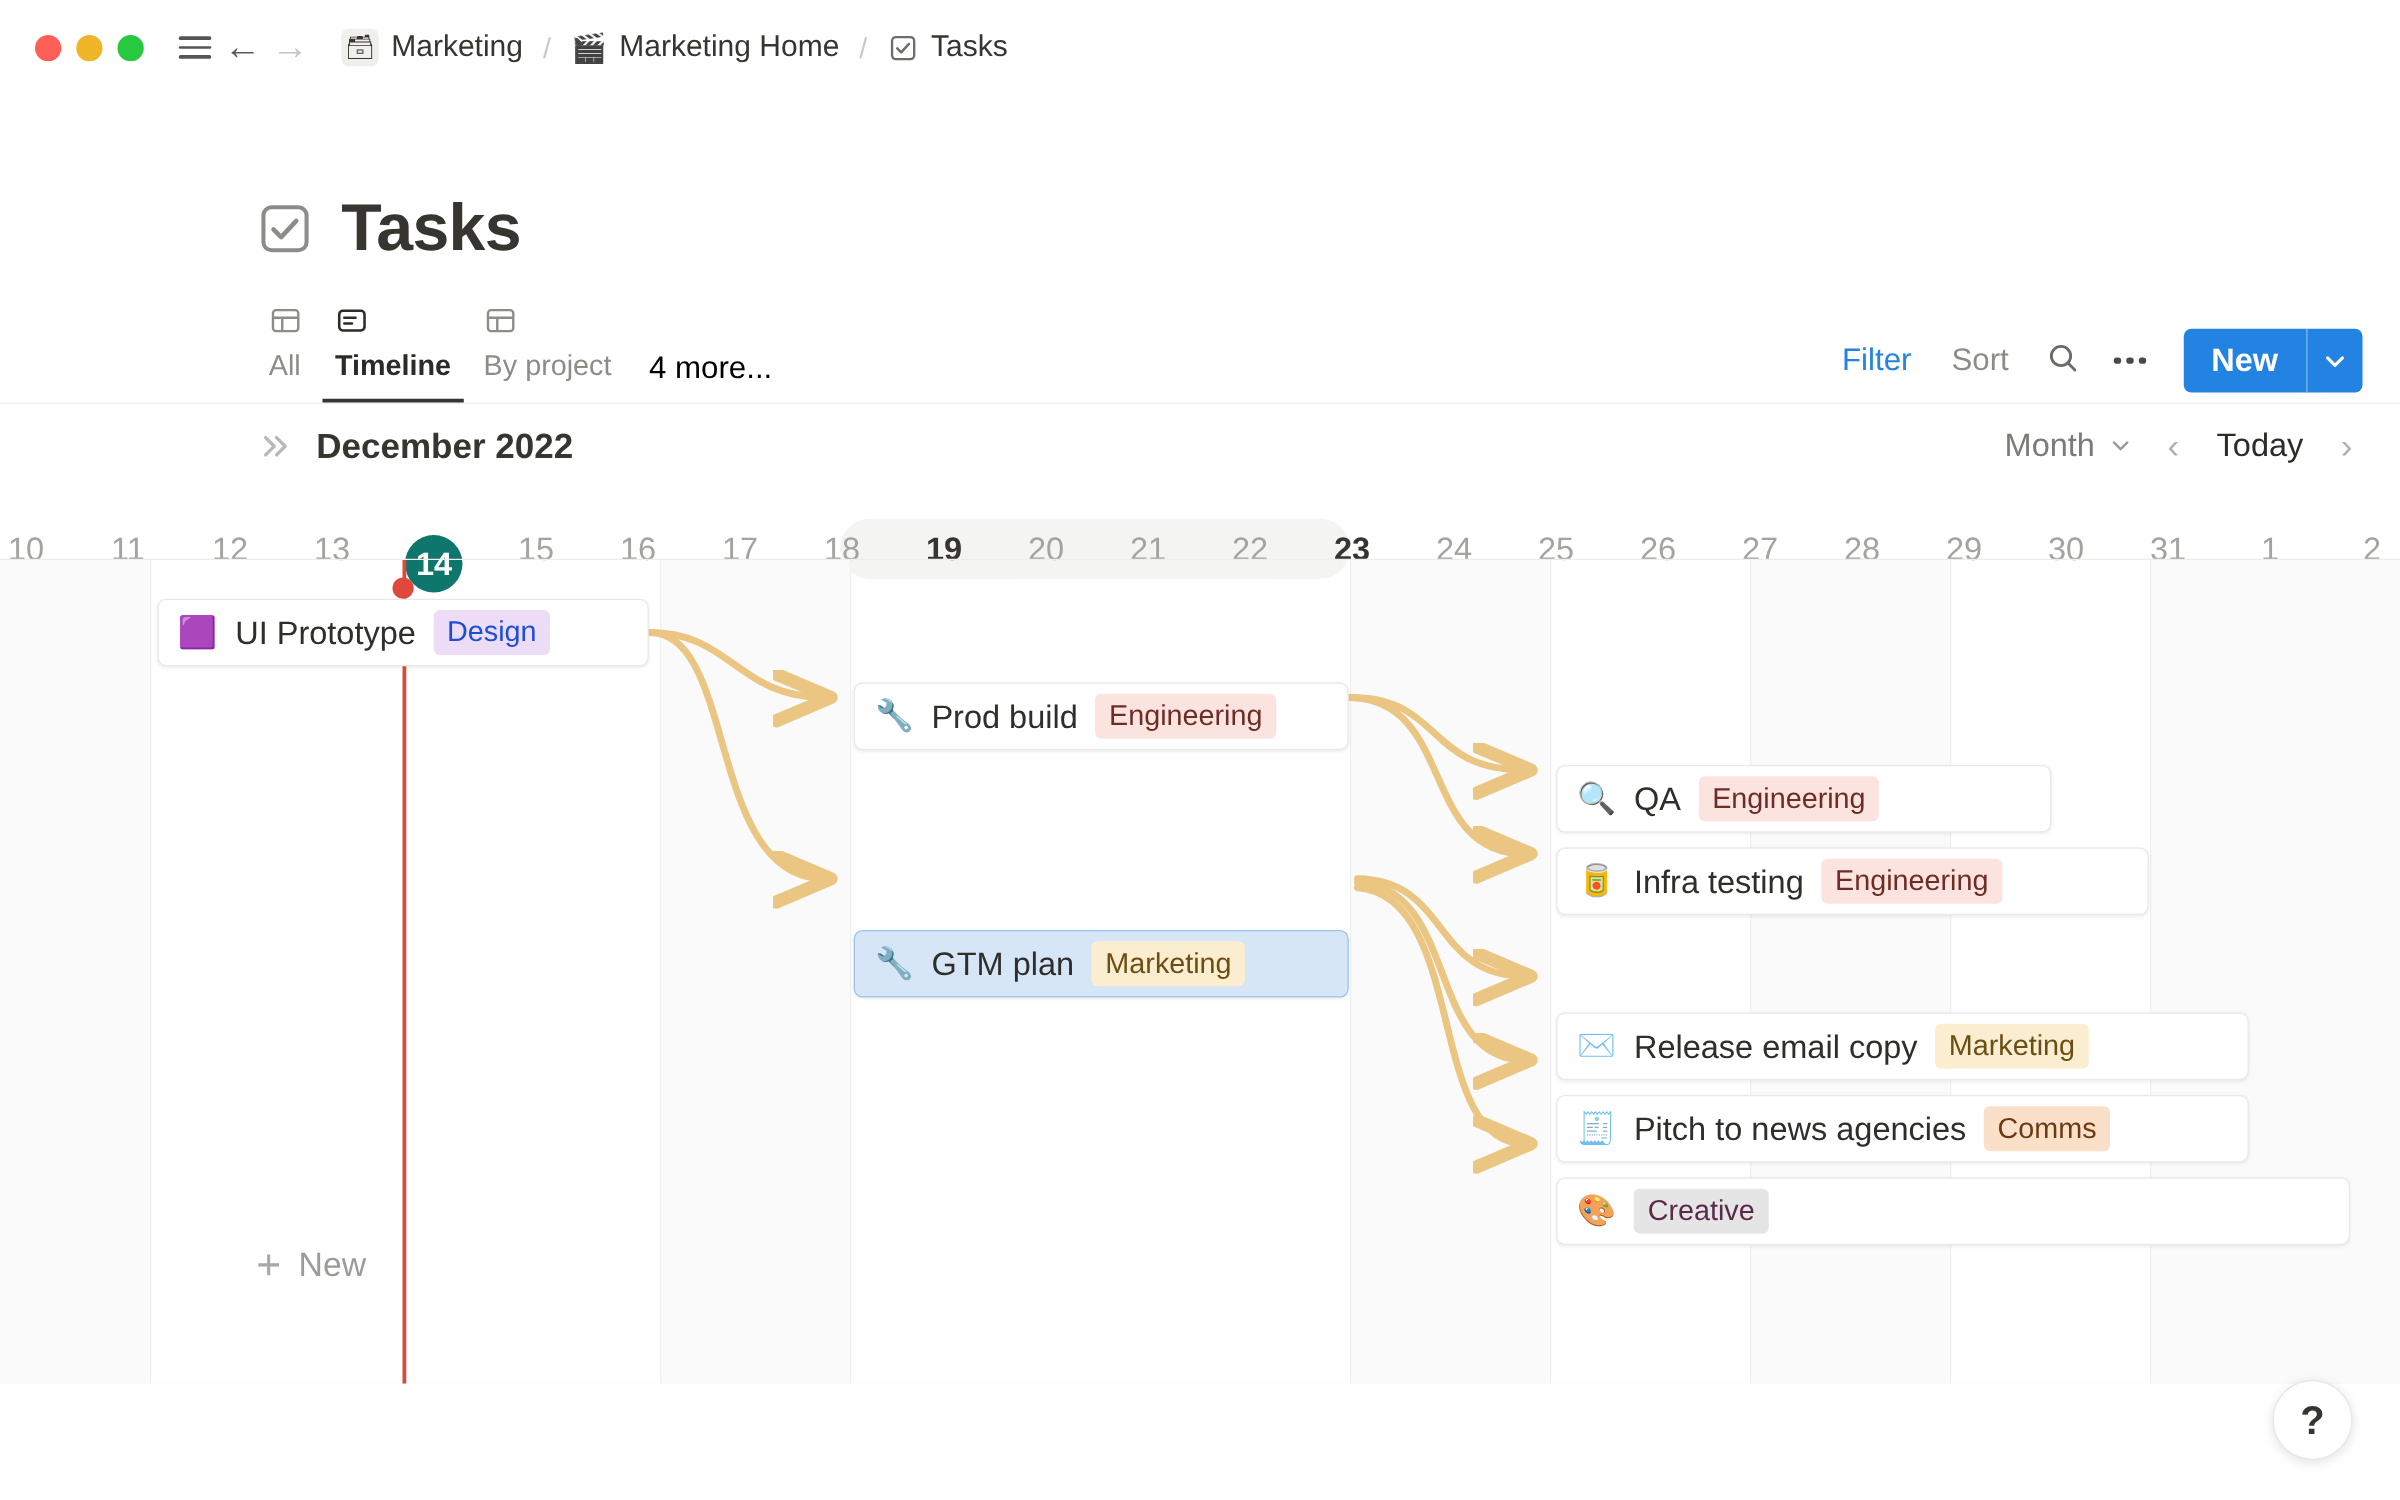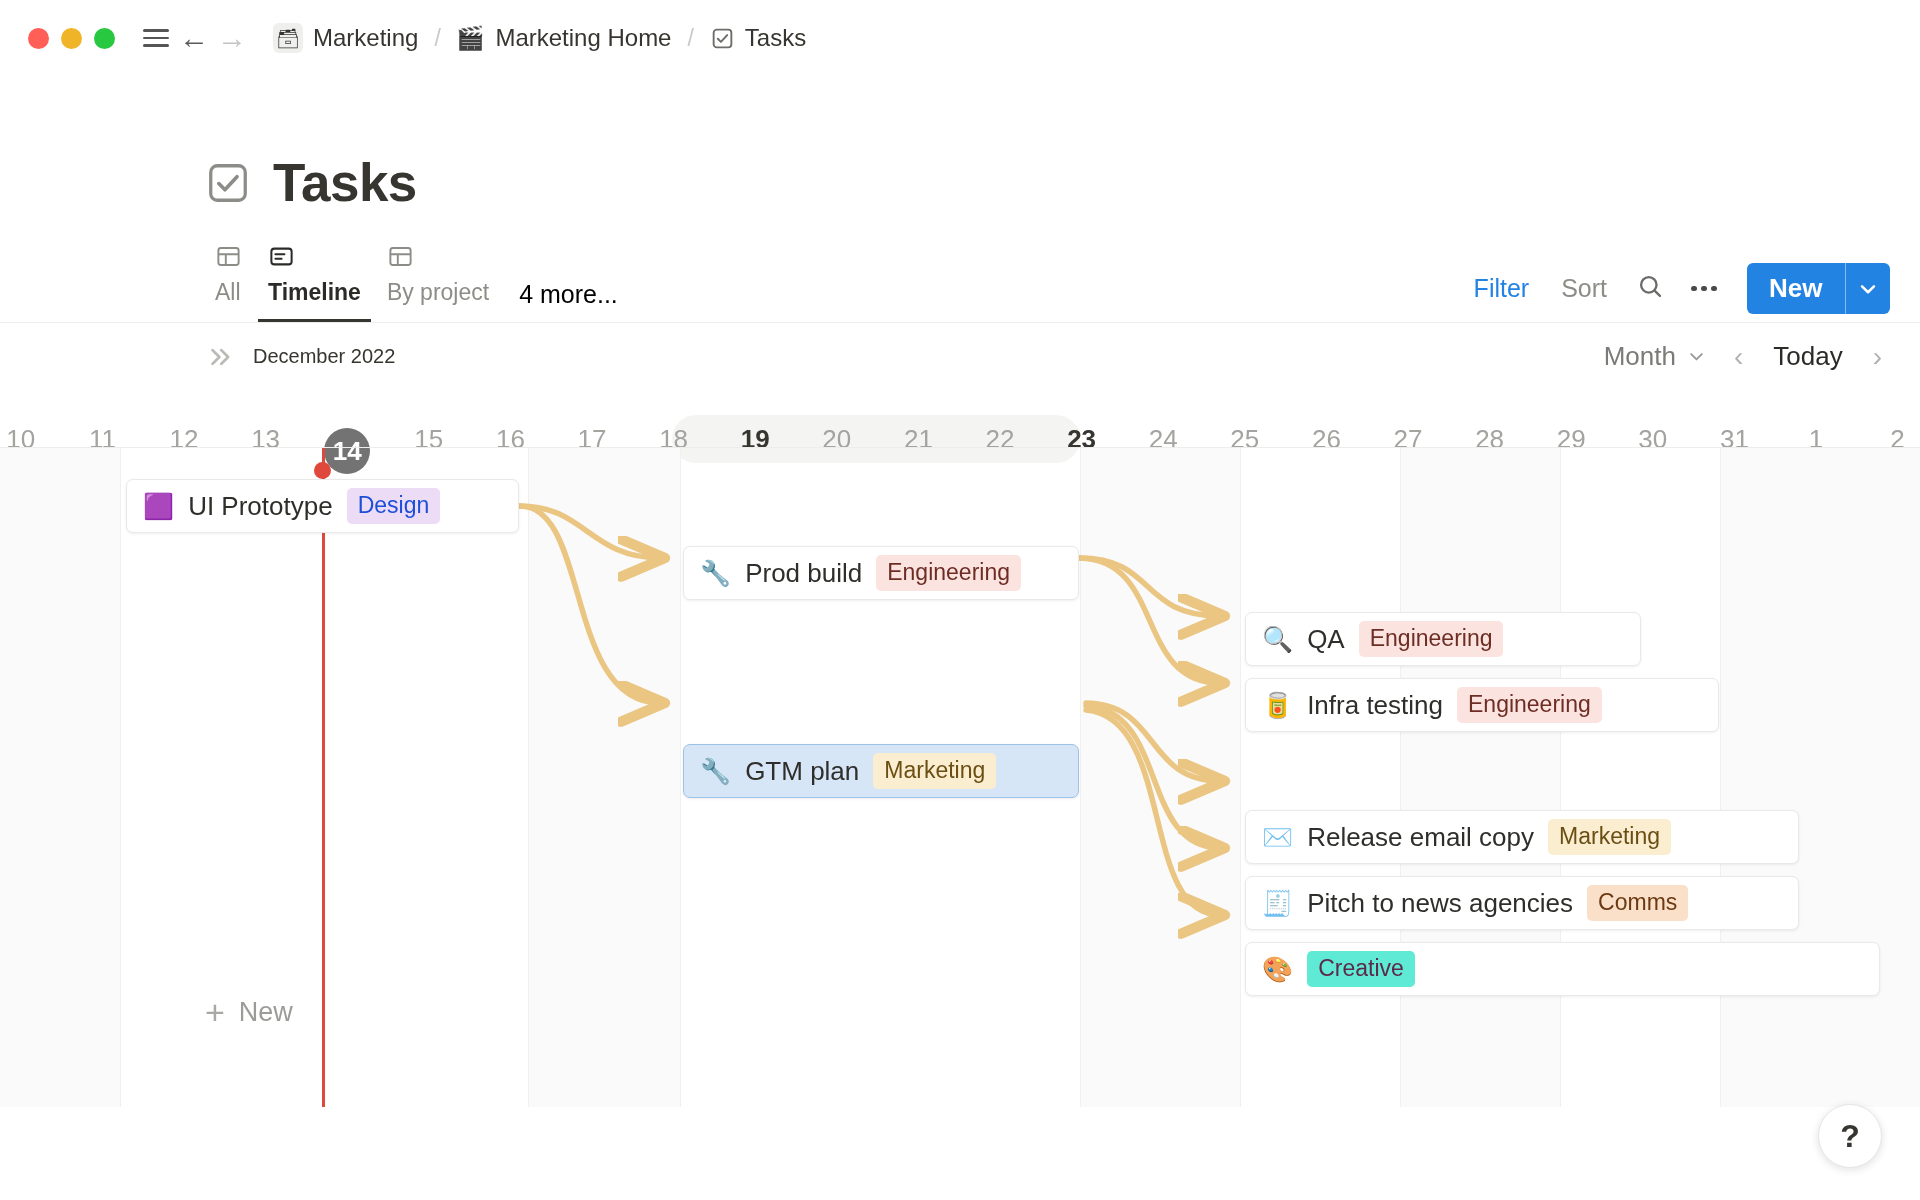--- a/index.html
+++ b/index.html
@@ -111,41 +111,41 @@
     color:#fff;display:flex;align-items:center;justify-content:center;width:44px;
   }
 
   
   .tl-header{
     position:absolute;left:0;top:323px;width:1920px;height:67px;
     display:flex;align-items:center;padding:0 30px 0 205px;box-sizing:border-box;
   }
   .tl-month{display:flex;align-items:center;gap:18px;}
   .chevrons{color:#b9b9b5;font-size:27px;letter-spacing:-5px;display:flex;}
-  .month-label{font-size:20px;font-weight:400;color:#37352f;}
+  .month-label{font-size:28px;font-weight:700;color:#37352f;}
   .tl-ctrls{margin-left:auto;display:flex;align-items:center;gap:18px;}
   .scale-sel{display:flex;align-items:center;gap:9px;font-size:26px;color:#7b7b77;}
   .nav-ch{color:#b1b1ad;font-size:28px;padding:2px 8px;}
   .today-btn{font-size:26px;color:#2b2b28;padding:2px 4px;}
 
   
   .ruler{
     position:absolute;left:0;top:412px;width:1796px;height:55px;
   }
   .range-pill{
     position:absolute;top:3px;height:48px;border-radius:24px;background:#f4f4f3;
   }
   .day{
     position:absolute;top:0;height:54px;
     display:flex;align-items:center;justify-content:center;
     font-size:26px;color:#a3a3a0;
   }
   .day.bold{color:#37352f;font-weight:600;}
   .day.today span{
-    background:#737373;color:#fff;font-weight:600;
+    background:#0f766e;color:#fff;font-weight:600;
     width:46px;height:46px;border-radius:50%;
     display:flex;align-items:center;justify-content:center;margin-top:24px;
   }
 
   
   .tl-body{
     position:absolute;left:0;top:447px;width:1920px;height:660px;
     border-top:1.5px solid #ededec;
     overflow:hidden;
   }
@@ -177,21 +177,21 @@
   }
   .card .emoji{font-size:25px;line-height:1;display:inline-flex;align-items:center;}
   .card .tname{font-size:26px;color:#2e2e2b;}
   .tag{
     font-size:23px;padding:4px 11px;border-radius:5px;line-height:1.18;
   }
   .tag.eng{background:#fbe4e0;color:#6e2d24;}
   .tag.mkt{background:#fbeed0;color:#6b4e14;}
   .tag.des{background:#eddcf5;color:#1d4ed8;}
   .tag.comms{background:#fbe0c9;color:#6b3a14;}
-  .tag.creative{background:#5eead4;color:#5b2a4b;}
+  .tag.creative{background:#e5e5e5;color:#5b2a4b;}
 
   .new-row{
     position:absolute;left:205px;top:995px;
     display:flex;align-items:center;gap:14px;
     font-size:27px;color:#9b9b97;
   }
   .plus{font-size:34px;line-height:1;color:#a8a8a4;}
 
   
   .help{

